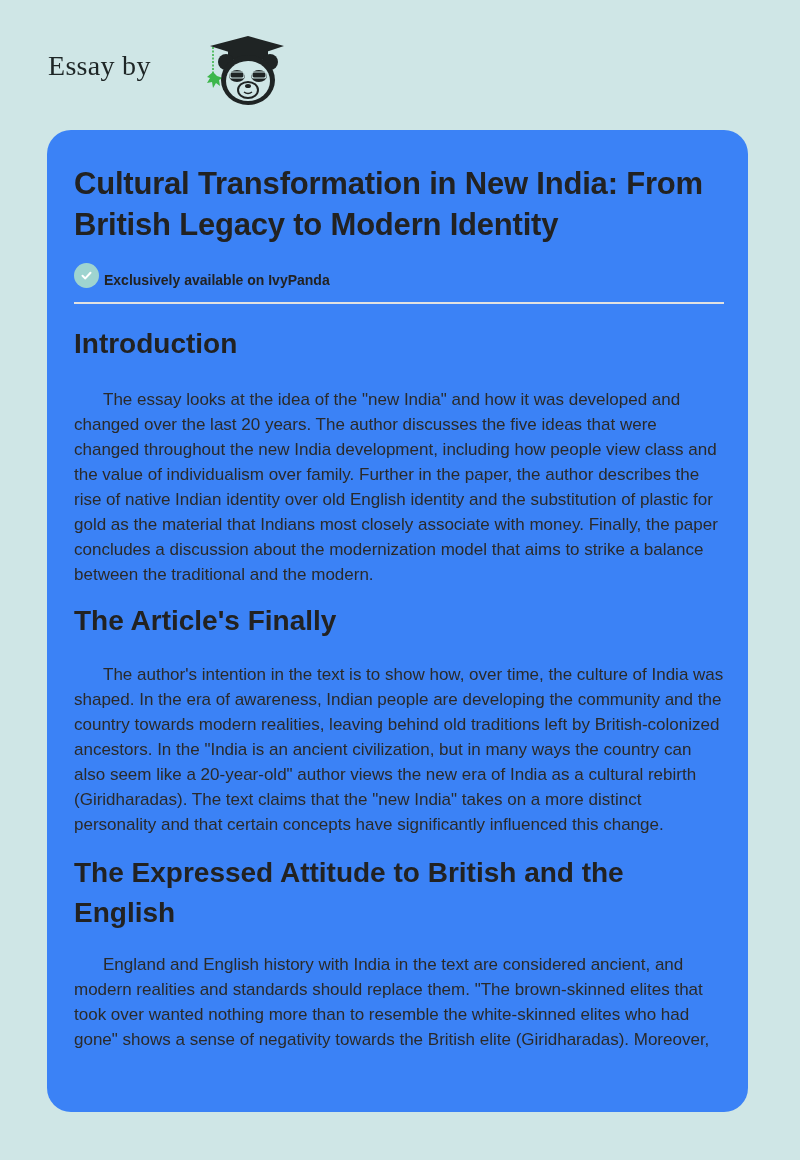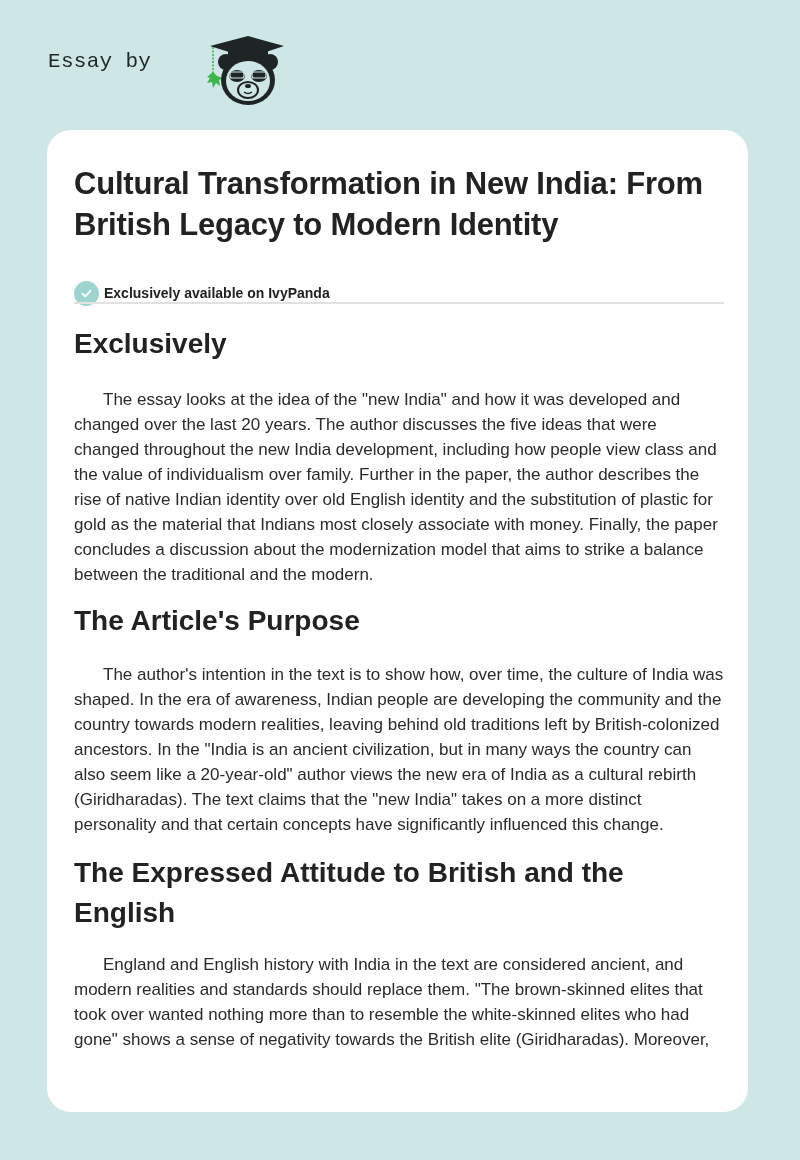--- a/index.html
+++ b/index.html
@@ -15,22 +15,22 @@
       color: #222;
     }
     .header {
       position: absolute;
       left: 0; top: 0;
       width: 800px; height: 130px;
     }
     .essay-by {
       position: absolute;
       left: 48px; top: 50px;
-      font-family: Liberation Mono, monospace;
-      font-size: 21px;
+      font-family: Liberation Serif, serif;
+      font-size: 28px;
       color: #1e2626;
       letter-spacing: 0.3px;
     }
     .logo-icon {
       position: absolute;
       left: 200px; top: 34px;
       width: 92px; height: 74px;
     }
     .brand {
       position: absolute;
@@ -46,21 +46,21 @@
       vertical-align: top;
       position: relative;
       top: 2px;
       font-family: "DejaVu Sans", sans-serif;
       font-weight: bold;
     }
     .card {
       position: absolute;
       left: 47px; top: 130px;
       width: 701px; height: 982px;
-      background: #ffffff;
+      background: #3b82f6;
       border-radius: 24px;
       overflow: hidden;
     }
     .card-inner {
       position: absolute;
       left: 27px; top: 0;
       width: 650px;
     }
     .title {
       position: absolute;
@@ -70,22 +70,21 @@
       font-size: 31px;
       line-height: 41px;
       color: #222;
       letter-spacing: -0.2px;
     }
     .exclusive {
       position: absolute;
       top: 132px; left: 0;
       height: 26px;
       display: flex;
-      align-items: center;
-      margin-top: 18px;
+      align-items: flex-end;
     }
     .check-icon {
       width: 25px; height: 25px;
       border-radius: 50%;
       background: #9ed4d0;
       display: flex; align-items: center; justify-content: center;
       margin-right: 5px;
     }
     .exclusive-text {
       font-weight: bold;
@@ -162,23 +161,23 @@
       <span class="check-icon">
         <svg width="13" height="13" viewBox="0 0 13 13">
           <path d="M2.5,6.8 L5.3,9.4 L10.5,3.8" fill="none" stroke="#ffffff" stroke-width="2" stroke-linecap="round" stroke-linejoin="round"></path>
         </svg>
       </span>
       <span class="exclusive-text">Exclusively available on IvyPanda</span>
     </div>
 
     <div class="divider"></div>
 
-    <h2 class="section-heading" style="top:194px;">Exclusively</h2>
+    <h2 class="section-heading" style="top:194px;">Introduction</h2>
     <p class="para" style="top:257px;">The essay looks at the idea of the "new India" and how it was developed and changed over the last 20 years. The author discusses the five ideas that were changed throughout the new India development, including how people view class and the value of individualism over family. Further in the paper, the author describes the rise of native Indian identity over old English identity and the substitution of plastic for gold as the material that Indians most closely associate with money. Finally, the paper concludes a discussion about the modernization model that aims to strike a balance between the traditional and the modern.</p>
 
-    <h2 class="section-heading" style="top:471px;">The Article's Purpose</h2>
+    <h2 class="section-heading" style="top:471px;">The Article's Finally</h2>
     <p class="para" style="top:532px;">The author's intention in the text is to show how, over time, the culture of India was shaped. In the era of awareness, Indian people are developing the community and the country towards modern realities, leaving behind old traditions left by British-colonized ancestors. In the "India is an ancient civilization, but in many ways the country can also seem like a 20-year-old" author views the new era of India as a cultural rebirth (Giridharadas). The text claims that the "new India" takes on a more distinct personality and that certain concepts have significantly influenced this change.</p>
 
     <h2 class="section-heading" style="top:723px;">The Expressed Attitude to British and the English</h2>
     <p class="para" style="top:822px;">England and English history with India in the text are considered ancient, and modern realities and standards should replace them. "The brown-skinned elites that took over wanted nothing more than to resemble the white-skinned elites who had gone" shows a sense of negativity towards the British elite (Giridharadas). Moreover,</p>
 
   </div>
 </div>
 
 </body></html>

